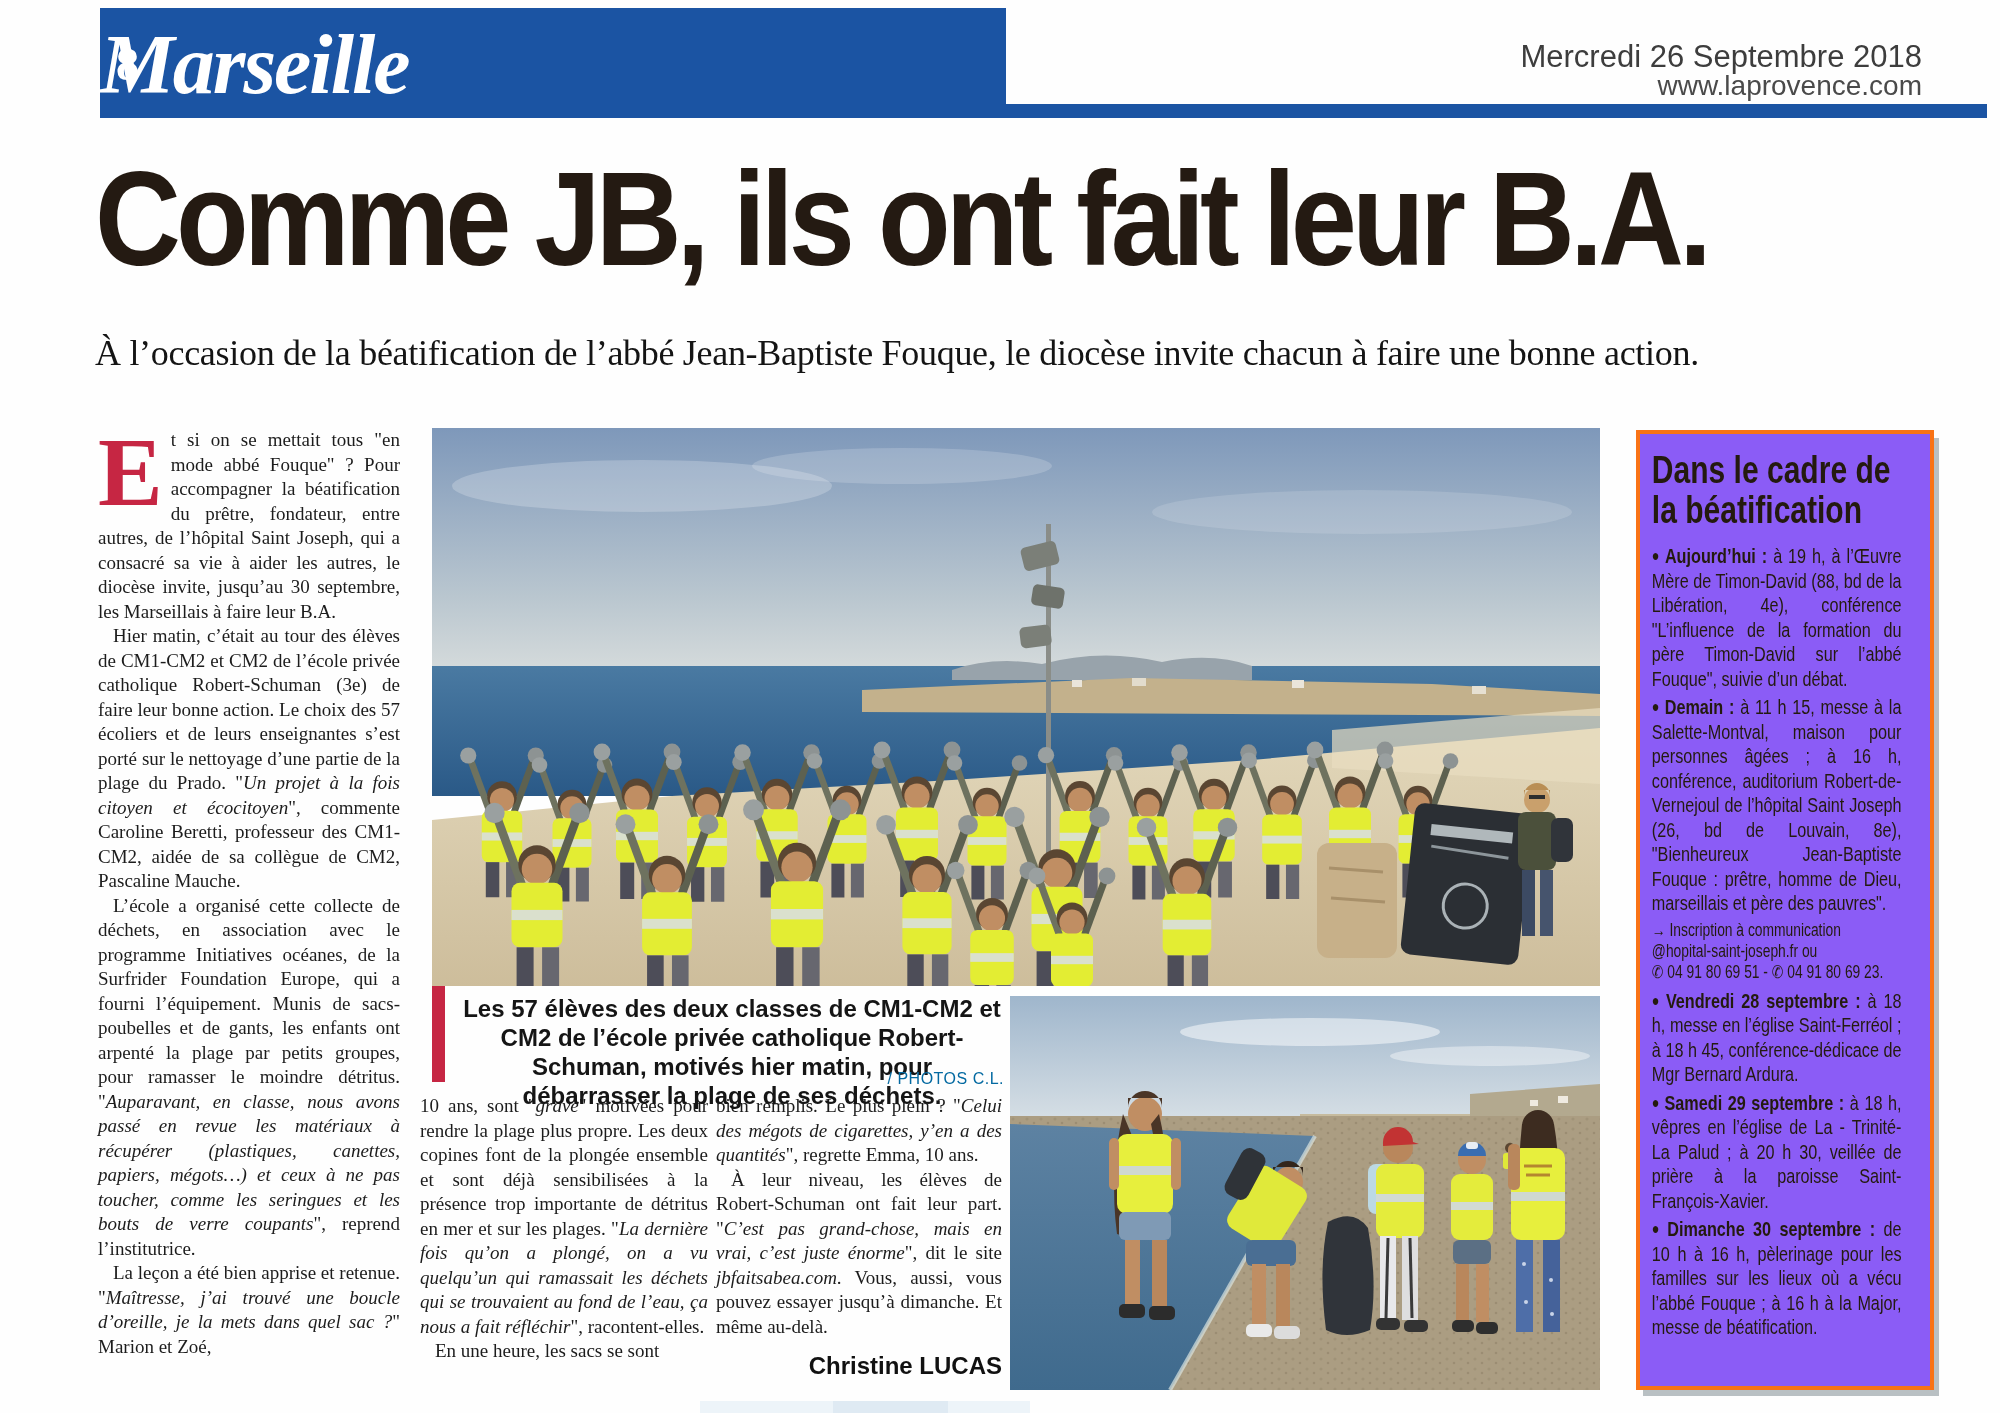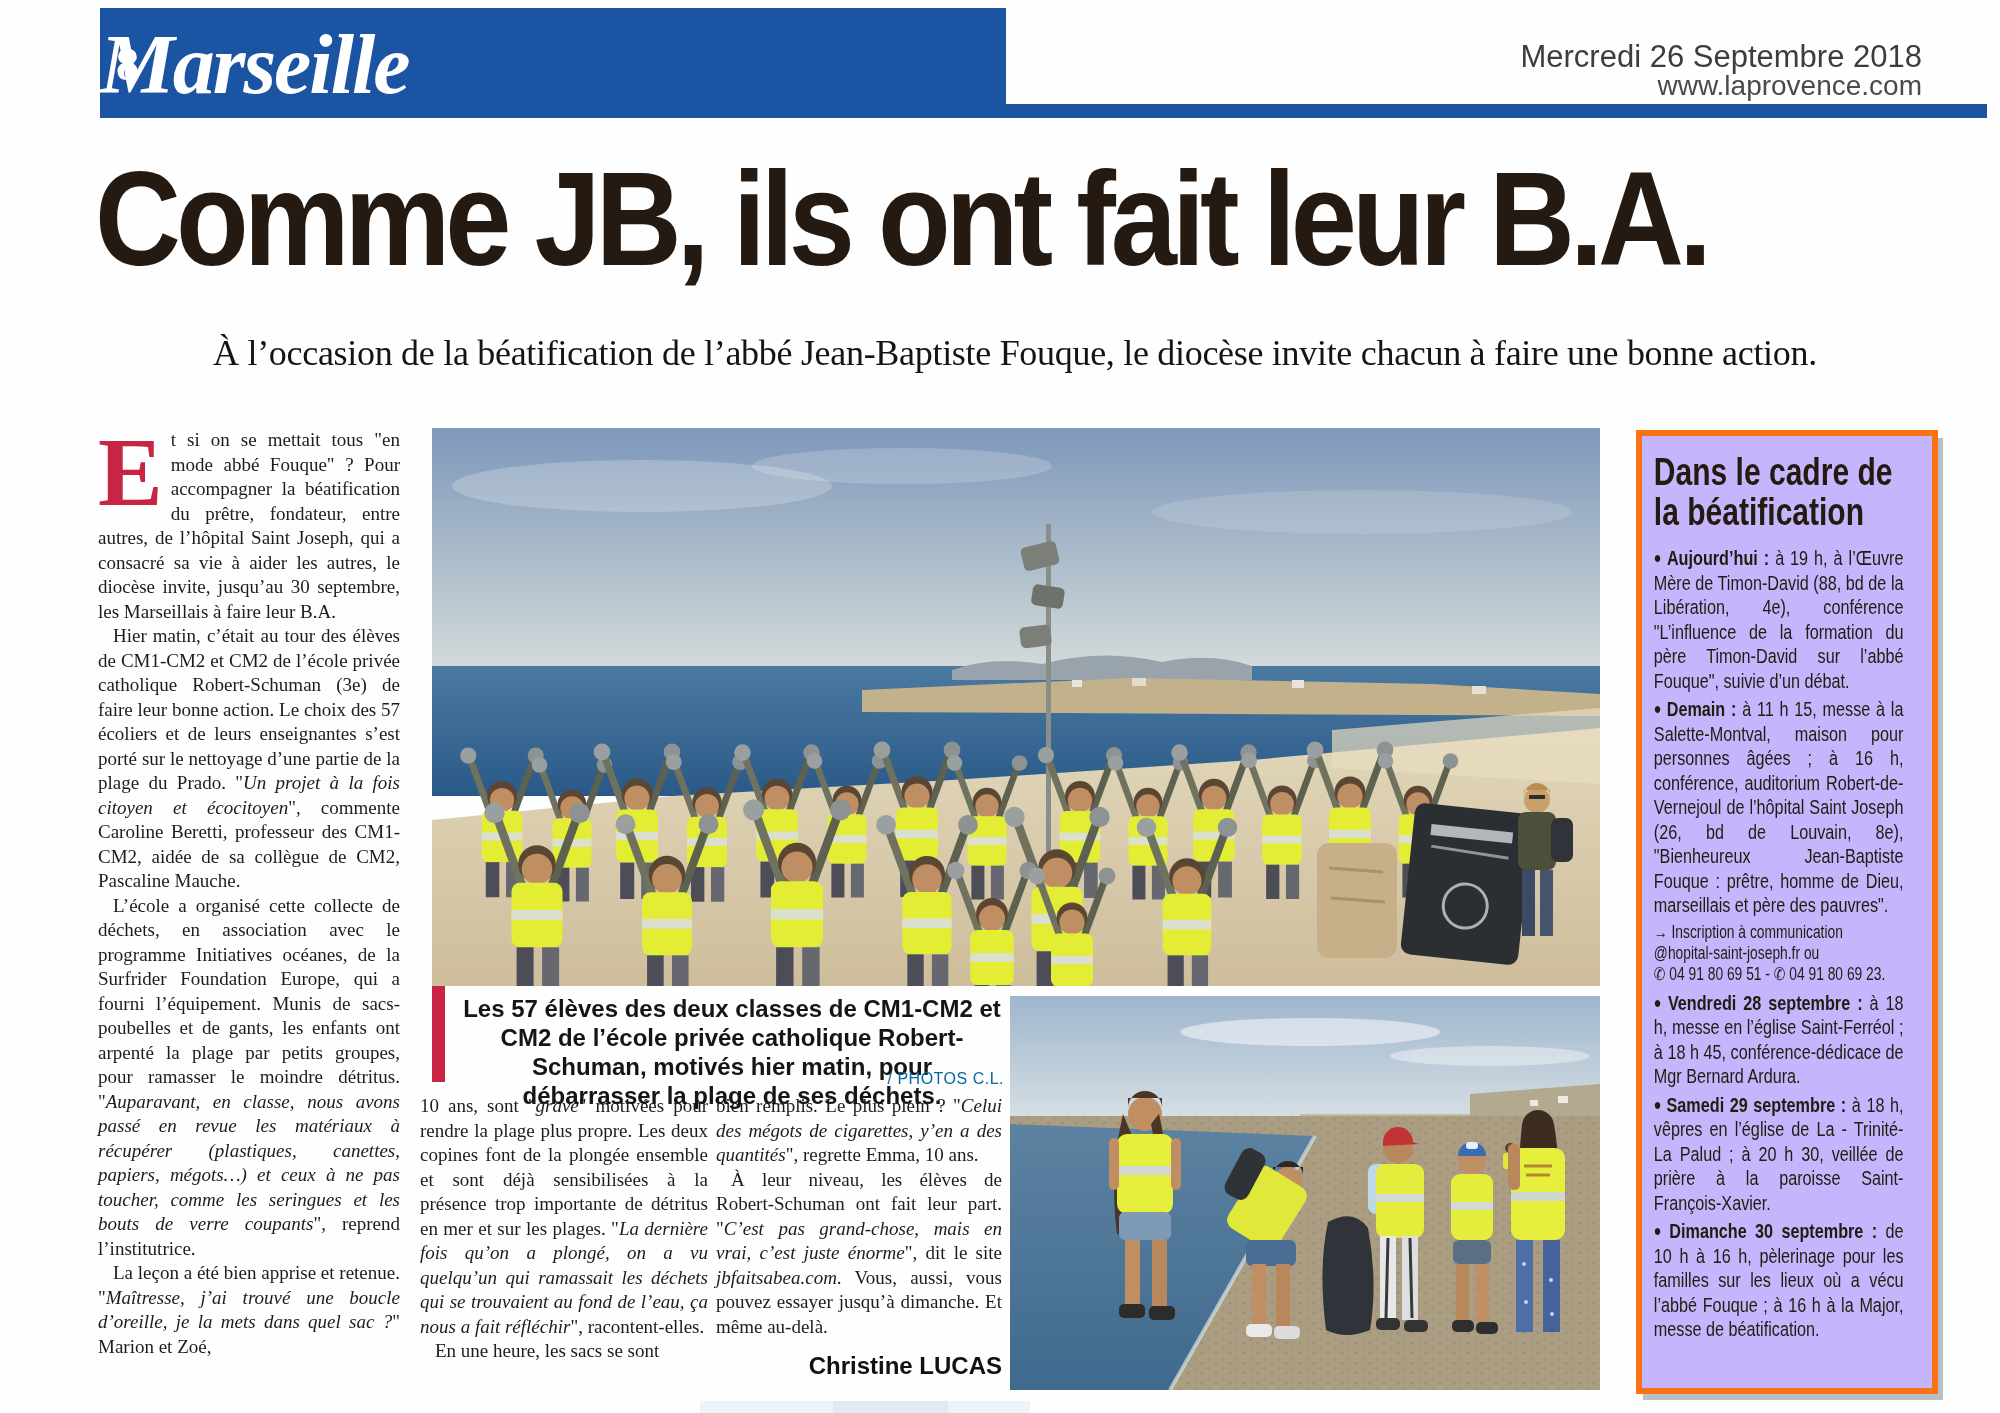--- a/index.html
+++ b/index.html
@@ -15,21 +15,21 @@
   .date-block{position:absolute;right:78px;top:42px;text-align:right;
         font-family:"Liberation Sans",sans-serif;color:#3d3d3d;}
   .date-line{font-size:31px;line-height:30px;}
   .site-line{font-size:28px;line-height:28px;color:#4a4a4a;}
 
   
   .headline{position:absolute;left:95px;top:142px;width:1840px;
         font:bold 119px "Liberation Sans",sans-serif;letter-spacing:-5px;color:#241a12;
         transform:scaleY(1.12);transform-origin:top left;white-space:nowrap;}
   .standfirst{position:absolute;left:95px;top:332px;width:1840px;
-        font-size:36px;line-height:42px;color:#141414;letter-spacing:-0.3px;text-align:center;}
+        font-size:36px;line-height:42px;color:#141414;letter-spacing:-0.3px;}
 
   
   .col{position:absolute;font-size:19px;line-height:24.5px;text-align:justify;
         color:#1c1c1c;hyphens:auto;-webkit-hyphens:auto;}
   .col-1{left:98px;top:428px;width:302px;}
   .col-2{left:420px;top:1094px;width:288px;}
   .col-3{left:716px;top:1094px;width:286px;font-family:Liberation Serif, serif;}
   .para{margin:0;text-indent:15px;}
   .para.first{text-indent:0;}
   .it{font-style:italic;}
@@ -43,22 +43,22 @@
   svg{display:block;}
 
   
   .caption-bar{position:absolute;left:432px;top:986px;width:13px;height:96px;background:#c62643;}
   .caption{position:absolute;left:462px;top:994px;width:540px;height:100px;
         font:bold 24px/29px "Liberation Sans",sans-serif;color:#151515;text-align:center;}
   .photo-credit{position:absolute;right:-2px;bottom:6px;
         font:normal 16px "Liberation Sans",sans-serif;color:#0369a1;letter-spacing:0.5px;}
 
   
-  .sidebar{position:absolute;left:1636px;top:430px;width:290px;height:952px;background:#c4b5fd;
-        border:6px solid #f97316;box-shadow:6px 7px 0 -1px #b9c0c3;overflow:hidden;}
+  .sidebar{position:absolute;left:1636px;top:430px;width:290px;height:952px;background:#8b5cf6;
+        border:4px solid #f97316;box-shadow:6px 7px 0 -1px #b9c0c3;overflow:hidden;}
   .sb-scale{width:330px;transform:scaleX(0.79);transform-origin:0 0;padding:16px 0 0 15px;
         font-family:"Liberation Sans",sans-serif;color:#241a0f;}
   .sb-title{font:bold 38px/40px "Liberation Sans",sans-serif;color:#241a0f;white-space:nowrap;}
   .sb-title + .sb-title{margin-bottom:14px;}
   .sb-item{font-size:20.5px;line-height:24.5px;text-align:justify;margin-bottom:4px;width:316px;}
   .sb-item b{font-weight:bold;}
   .sb-bullet{font-size:16px;margin-right:5px;vertical-align:2px;}
   .sb-note{font-size:17.5px;line-height:21px;margin:2px 0 6px 0;width:316px;}
 
   .bottom-strip{position:absolute;left:700px;top:1401px;width:330px;height:12px;background:#edf4f9;}

